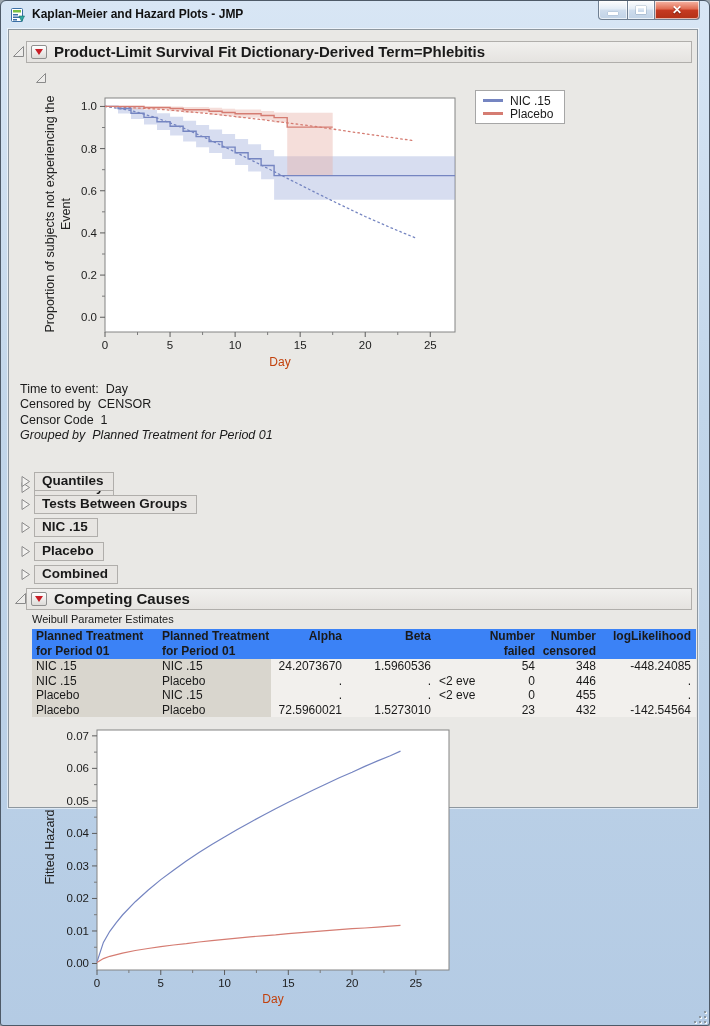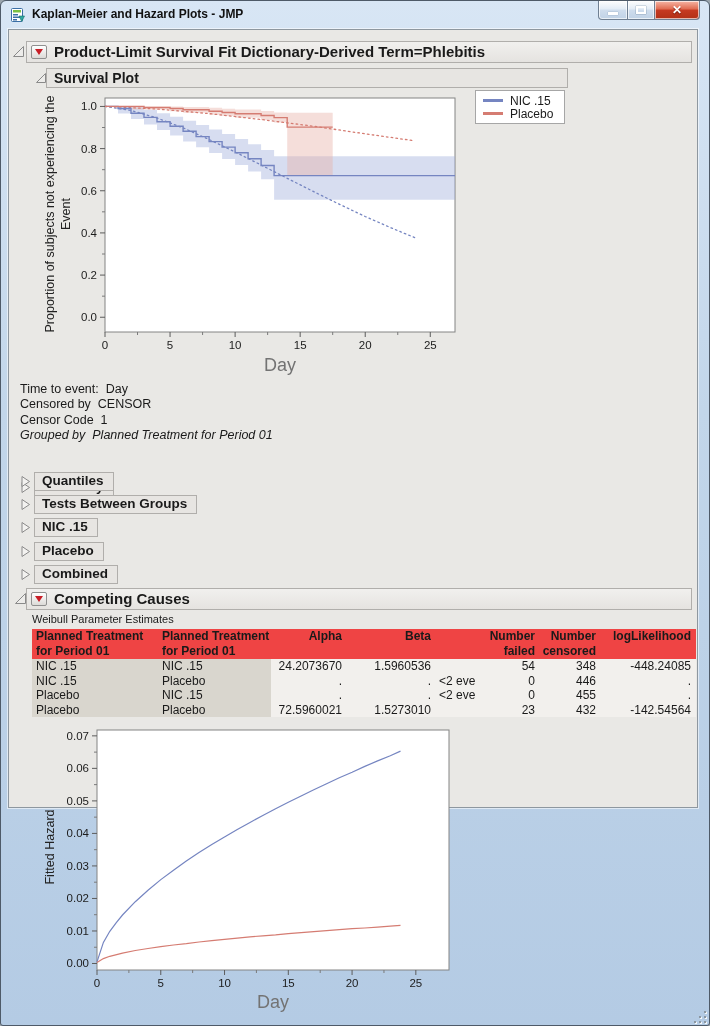--- a/index.html
+++ b/index.html
@@ -38,31 +38,31 @@
   .disc{position:absolute;}
   .sub-header-bar{position:absolute;height:20px;background:#e7e5e2;border:1px solid #b0aeab;
     display:flex;align-items:center;padding-left:7px;}
   .sub-title{font-size:14px;font-weight:bold;white-space:nowrap;}
   .collapsed-row{position:absolute;display:flex;align-items:center;}
   .collapsed-bar{margin-left:3px;background:#e7e5e2;border:1px solid #b0aeab;
     font-size:13.5px;font-weight:bold;padding:1px 9px 2px 7px;white-space:nowrap;line-height:14px;}
   
   .info-line{position:absolute;left:11px;font-size:12.5px;white-space:pre;}
   .subtitle-text{position:absolute;font-size:11px;white-space:nowrap;}
-  .xlab{position:absolute;text-align:center;font-size:18px;color:#737373;}
+  .xlab{position:absolute;text-align:center;font-size:12px;color:#c2410c;}
   .yrot{position:absolute;text-align:center;font-size:12.5px;color:#222;
     transform:rotate(-90deg);white-space:pre-line;line-height:16px;}
   
   .legend{position:absolute;background:#fff;border:1px solid #a6a6a6;padding:3px 8px 3px 7px;}
   .lg-row{display:flex;align-items:center;height:13px;}
   .lg-line{display:inline-block;width:20px;height:3px;margin-right:7px;}
   .lg-label{font-size:12px;white-space:nowrap;}
   
   .jmp-table{position:absolute;display:grid;grid-template-columns:126px 113px 76px 89px 40px 64px 61px 95px;}
-  .th{background:#ef4444;font-size:12px;font-weight:bold;line-height:15px;height:30px;white-space:nowrap;}
+  .th{background:#3b82f6;font-size:12px;font-weight:bold;line-height:15px;height:30px;white-space:nowrap;}
   .th .l2{display:block;}
   .td{font-size:12px;line-height:14.5px;height:14.5px;white-space:nowrap;}
   .gray{background:#d9d6ce;}
   .light{background:#f2f0ed;}
   .al{text-align:left;padding-left:4px;}
   .ar{text-align:right;padding-right:5px;}
   .note{text-align:left;padding-left:3px;}
   svg{display:block;}
   text{font-family:"Liberation Sans",sans-serif;}
 </style>
@@ -109,23 +109,20 @@
             <span class="red-tri"></span>
           </span>
         <span class="outline-title">Product-Limit Survival Fit Dictionary-Derived Term=Phlebitis</span>
       </div>
 
       <span class="disc" style="left:26px;top:42px;">
         <svg width="12" height="12">
             <path d="M10.5 1.5 L10.5 10.5 L1.5 10.5 Z" fill="#edecea" stroke="#8a8a8a"></path>
           </svg>
       </span>
-      <div class="sub-header-bar" style="left:37px;top:38px;width:522px;">
-        <span class="sub-title">Survival Plot</span>
-      </div>
 
       <div class="yrot" style="left:-91px;top:168px;width:280px;height:32px;">Proportion of subjects not experiencing the
 Event</div>
       <svg id="survival-svg" style="position:absolute;left:58px;top:62px;" width="400" height="266" viewBox="0 0 400 266">
           <rect x="38" y="6" width="350" height="234" fill="#ffffff" stroke="#848484" stroke-width="1"></rect>
           <path d="M51.0 14.4 L64.0 14.4 L64.0 15.3 L77.0 15.3 L77.0 17.8 L90.0 17.8 L90.0 21.2 L103.1 21.2 L103.1 24.8 L116.1 24.8 L116.1 28.8 L129.1 28.8 L129.1 33.0 L142.1 33.0 L142.1 37.4 L155.1 37.4 L155.1 42.0 L168.1 42.0 L168.1 46.9 L181.1 46.9 L181.1 52.2 L194.1 52.2 L194.1 57.9 L207.1 57.9 L207.1 64.2 L388.0 64.2 L388.0 64.2 L388.0 107.8 L388.0 107.8 L207.1 107.8 L207.1 87.2 L194.1 87.2 L194.1 79.4 L181.1 79.4 L181.1 73.0 L168.1 73.0 L168.1 67.1 L155.1 67.1 L155.1 61.0 L142.1 61.0 L142.1 55.3 L129.1 55.3 L129.1 49.4 L116.1 49.4 L116.1 43.5 L103.1 43.5 L103.1 38.0 L90.0 38.0 L90.0 32.6 L77.0 32.6 L77.0 27.1 L64.0 27.1 L64.0 21.4 L51.0 21.4 Z" fill="#9fafdc" fill-opacity="0.42" stroke="none"></path>
           <path d="M64.0 14.4 L116.1 14.4 L116.1 14.9 L142.1 14.9 L142.1 15.7 L155.1 15.7 L155.1 16.8 L168.1 16.8 L168.1 17.6 L194.1 17.6 L194.1 19.1 L207.1 19.1 L207.1 20.5 L220.2 20.5 L220.2 20.8 L265.7 20.8 L265.7 20.8 L265.7 83.6 L265.7 83.6 L220.2 83.6 L220.2 30.5 L207.1 30.5 L207.1 27.9 L194.1 27.9 L194.1 25.8 L168.1 25.8 L168.1 24.1 L155.1 24.1 L155.1 22.7 L142.1 22.7 L142.1 20.8 L116.1 20.8 L116.1 19.3 L103.1 19.3 L103.1 17.6 L64.0 17.6 Z" fill="#e7b0a7" fill-opacity="0.42" stroke="none"></path>
           <path d="M38.0 14.4 L64.0 18.4 L90.0 26.0 L116.1 35.9 L142.1 47.5 L168.1 60.0 L194.1 73.0 L220.2 86.3 L246.2 99.4 L272.2 112.2 L298.2 124.5 L324.2 135.9 L347.7 145.6" fill="none" stroke="#7585c1" stroke-width="1.3" stroke-dasharray="1.6 3.2" stroke-linecap="round"></path>
           <path d="M38.0 14.4 L90.0 17.0 L142.1 21.6 L194.1 27.5 L246.2 34.2 L298.2 41.8 L347.7 48.8" fill="none" stroke="#d57c72" stroke-width="1.3" stroke-dasharray="1.6 3.2" stroke-linecap="round"></path>
           <path d="M38.0 14.4 L51.0 14.4 L51.0 16.5 L64.0 16.5 L64.0 21.2 L77.0 21.2 L77.0 25.4 L90.0 25.4 L90.0 29.8 L103.1 29.8 L103.1 34.2 L116.1 34.2 L116.1 39.3 L129.1 39.3 L129.1 44.6 L142.1 44.6 L142.1 49.6 L155.1 49.6 L155.1 55.1 L168.1 55.1 L168.1 60.8 L181.1 60.8 L181.1 66.7 L194.1 66.7 L194.1 73.5 L207.1 73.5 L207.1 83.6 L388.0 83.6 L388.0 83.6" fill="none" stroke="#7585c1" stroke-width="1.4"></path>

